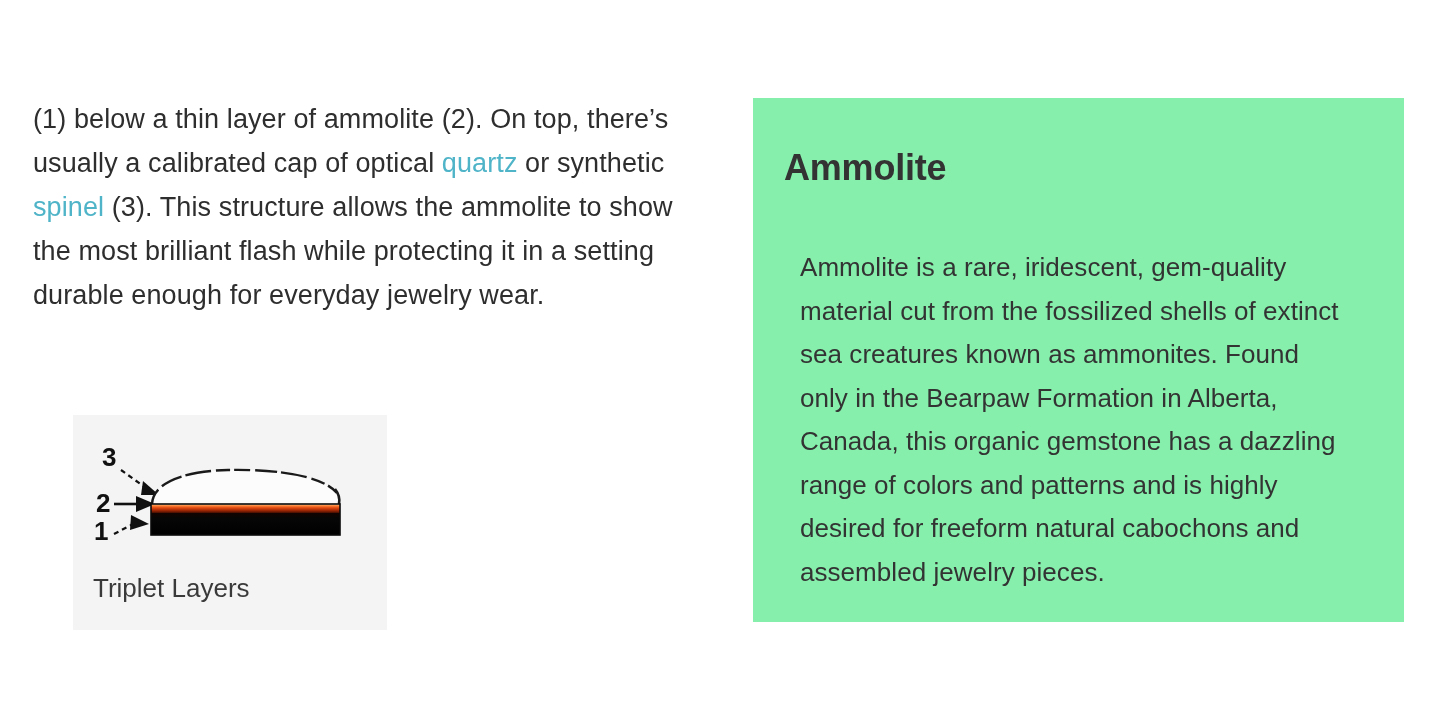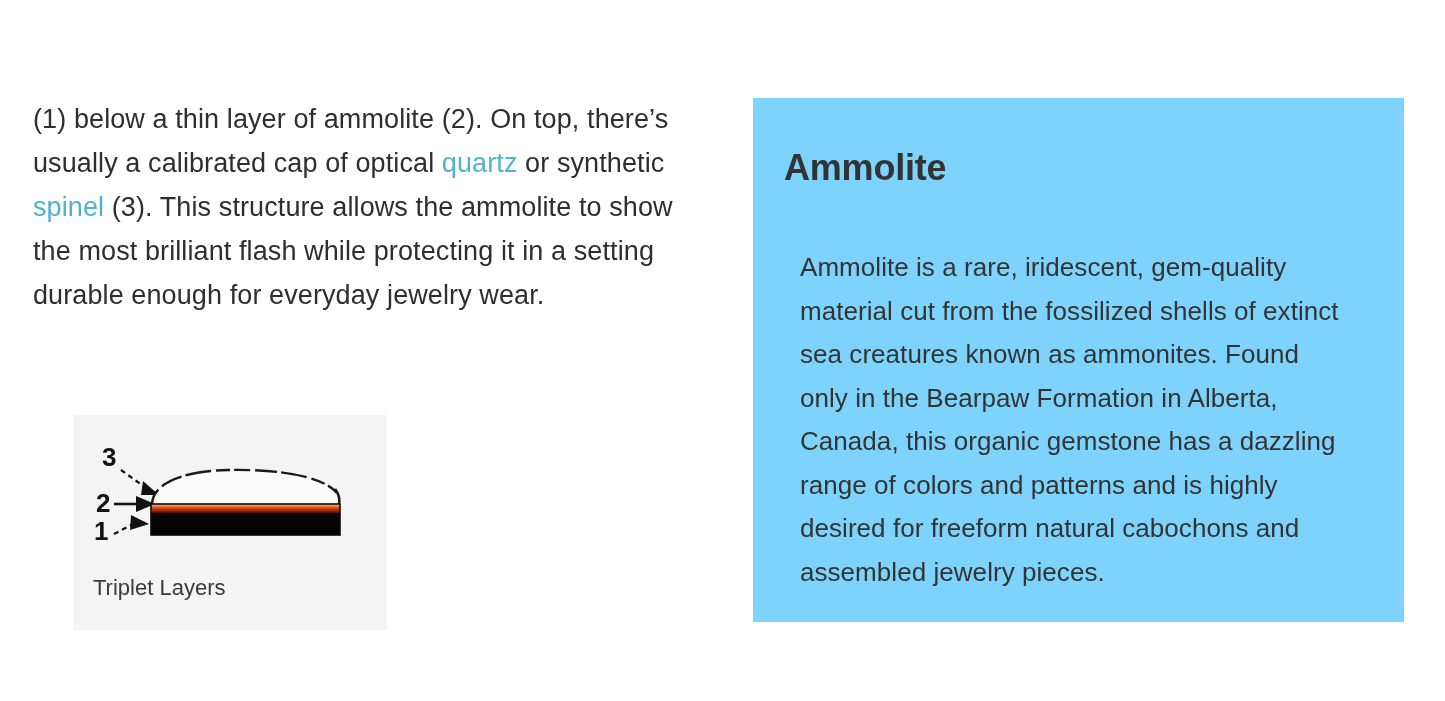--- a/index.html
+++ b/index.html
@@ -63,34 +63,34 @@
     left: 0;
     top: 8px;
     width: 314px;
     height: 120px;
   }
 
   .figure-caption {
     position: absolute;
     left: 20px;
     top: 160px;
-    font-size: 22px;
+    font-size: 26px;
     line-height: 26px;
     color: #3a3a3a;
     font-weight: 400;
   }
 
   
   .info-card {
     position: absolute;
     left: 753px;
     top: 98px;
     width: 651px;
     height: 524px;
-    background: #7dd3fc;
+    background: #86efac;
     box-sizing: border-box;
     padding: 30px 38px 0 31px;
   }
 
   .info-title {
     margin: 0;
     padding-top: 18px;
     font-size: 36px;
     line-height: 44px;
     font-weight: 700;

